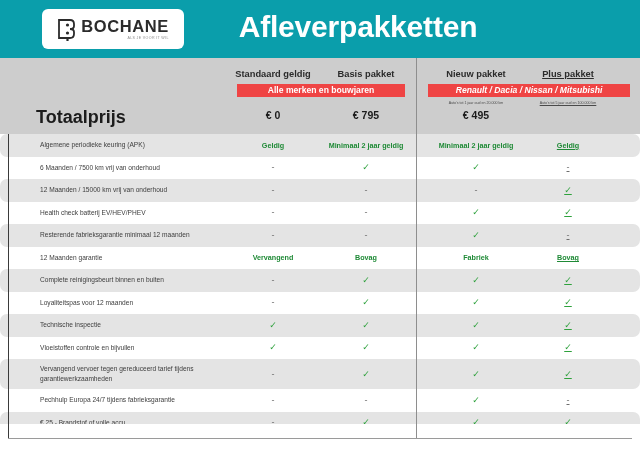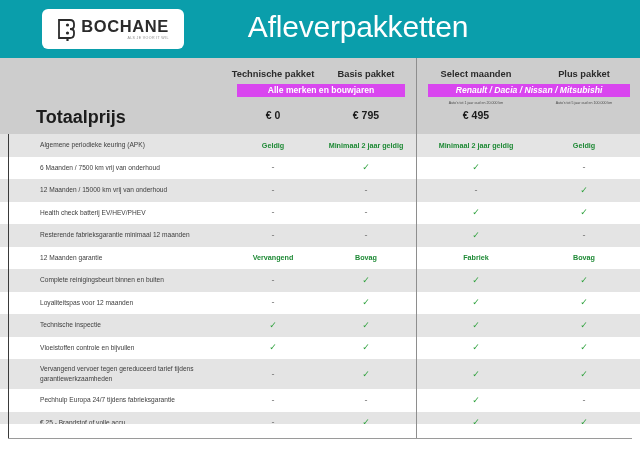--- a/index.html
+++ b/index.html
@@ -61,21 +61,21 @@
     margin-top: 2px;
     text-transform: uppercase;
     white-space: nowrap;
   }
   .header-title {
     position: absolute;
     left: 0; right: 0; top: 10px;
     text-align: center;
     padding-left: 76px;
     font-size: 30px;
-    font-weight: normal;
+    font-weight: bold;
     color: #ffffff;
     letter-spacing: -0.2px;
   }
 
   
   .headband {
     position: absolute;
     left: 0; top: 58px;
     width: 640px; height: 76px;
     background: #cdcdcd;
@@ -86,21 +86,21 @@
     position: absolute;
     font-size: 9.3px;
     font-weight: bold;
     color: #2b2b2b;
     text-align: center;
     top: 11px;
     white-space: nowrap;
   }
   .pkg-banner {
     position: absolute;
-    background: #d946ef;
+    background: #ef4444;
     color: #ffffff;
     font-size: 8.6px;
     font-weight: bold;
     text-align: center;
     height: 13px;
     line-height: 13px;
     top: 26px;
     white-space: nowrap;
   }
   .pkg-sub {
@@ -133,20 +133,21 @@
     position: absolute;
     left: 0; top: 134px;
     width: 640px;
   }
   .row {
     position: relative;
     width: 640px;
     background: #ffffff;
     display: flex;
     align-items: center;
+    border-radius: 7px;
   }
   .row.alt { background: #e4e4e4; }
   .row .feat {
     position: absolute;
     left: 40px;
     width: 190px;
     font-size: 6.6px;
     color: #3d3d3d;
     line-height: 1.55;
   }
@@ -157,21 +158,21 @@
     color: #3d3d3d;
   }
   .cell.check { color: #2ea13c; font-size: 9px; line-height: 1; }
   .cell.dash  { color: #6d6d6d; font-size: 9px; line-height: 1; }
   .cell.txt   { color: #1f8a36; font-size: 7.2px; font-weight: bold; white-space: nowrap; }
 
   
   .c0 { left: 228px; width: 90px; }
   .c1 { left: 318px; width: 96px; }
   .c2 { left: 424px; width: 104px; }
-  .c3 { left: 532px; width: 104px; }
+  .c3 { left: 516px; width: 104px; text-decoration: underline; }
 
   
   .vdiv {
     position: absolute;
     top: 58px;
     left: 416px;
     width: 1px;
     height: 381px;
     background: #8e8e8e;
   }
@@ -215,23 +216,23 @@
         <div class="logo-word">BOCHANE</div>
         <div class="logo-tag">ALS JE VOOR IT WIL</div>
       </div>
     </div>
     <div class="header-title">Afleverpakketten</div>
   </div>
 
   <div class="headband">
     <div class="headband-inner">
 
-      <div class="pkg-name c0">Technische pakket</div>
+      <div class="pkg-name c0">Standaard geldig</div>
       <div class="pkg-name c1">Basis pakket</div>
-      <div class="pkg-name c2">Select maanden</div>
+      <div class="pkg-name c2">Nieuw pakket</div>
       <div class="pkg-name c3">Plus pakket</div>
 
       <div class="pkg-banner" style="left:237px;width:168px;">Alle merken en bouwjaren</div>
       <div class="pkg-banner" style="left:428px;width:202px;font-style:italic;">Renault / Dacia / Nissan / Mitsubishi</div>
 
       <div class="pkg-sub c2">Auto's tot 1 jaar oud en 20.000 km</div>
       <div class="pkg-sub c3">Auto's tot 5 jaar oud en 100.000 km</div>
 
       <div class="total-label">Totaalprijs</div>
       <div class="total-price c0">€ 0</div>

